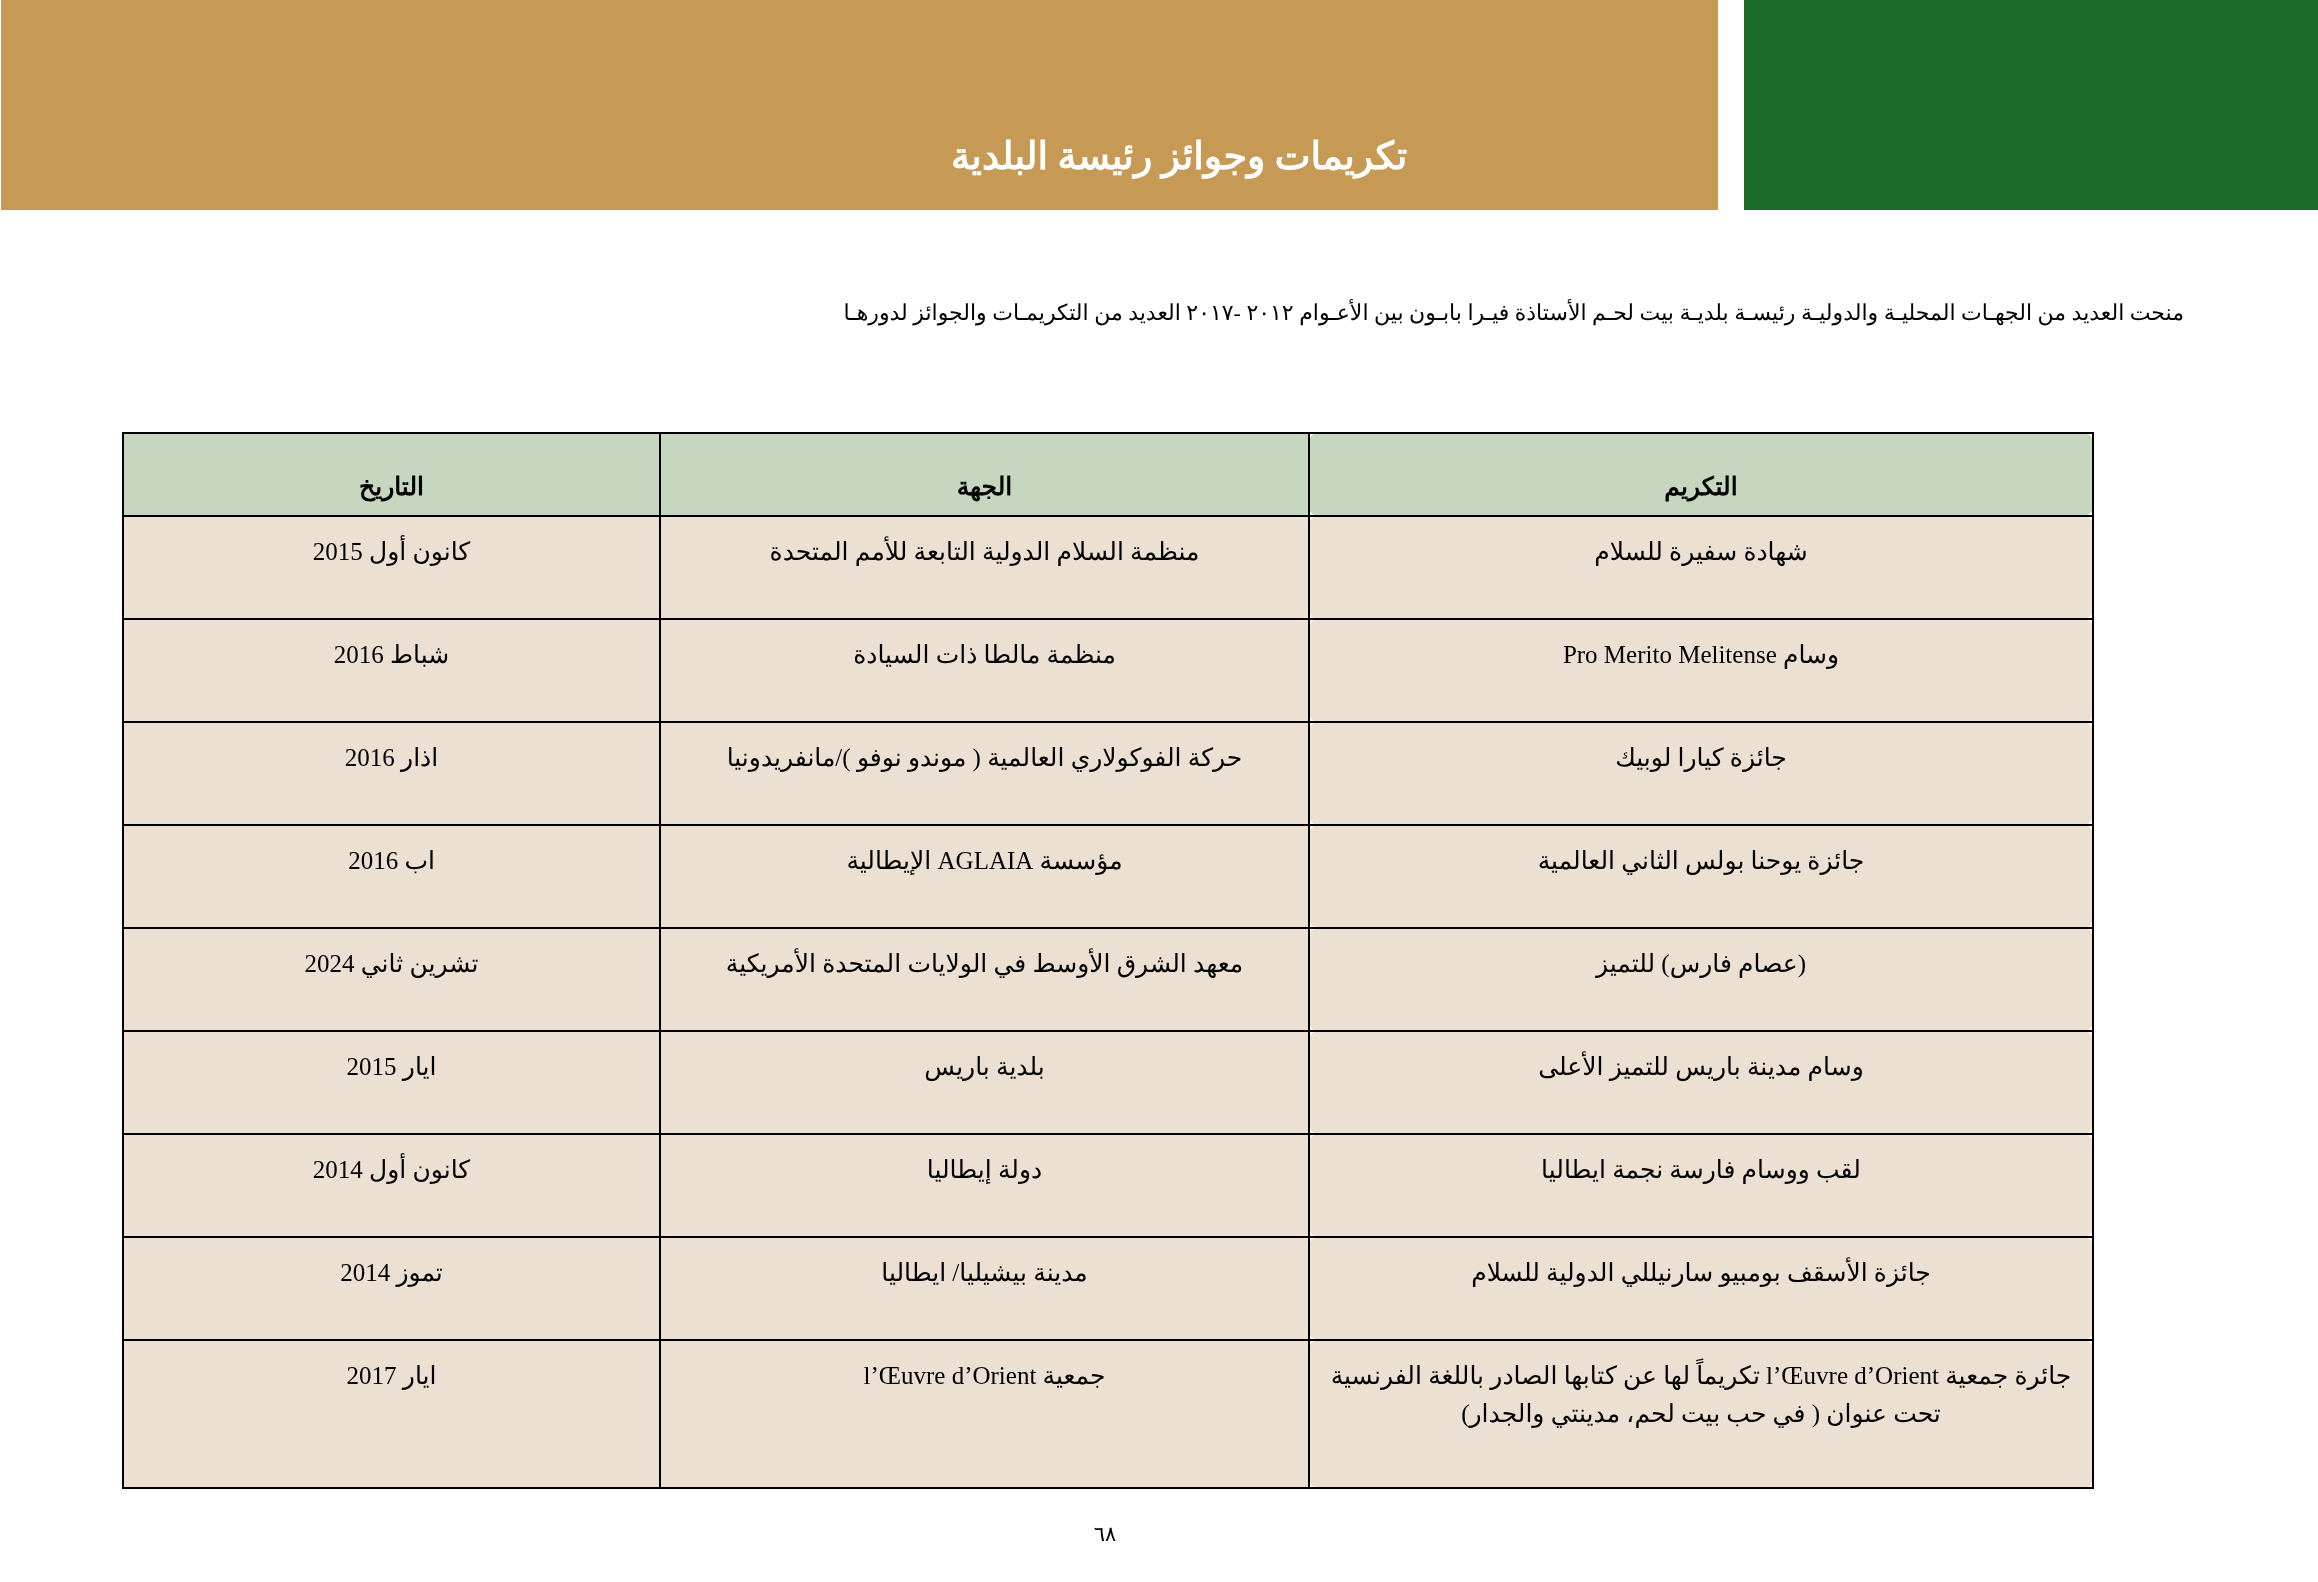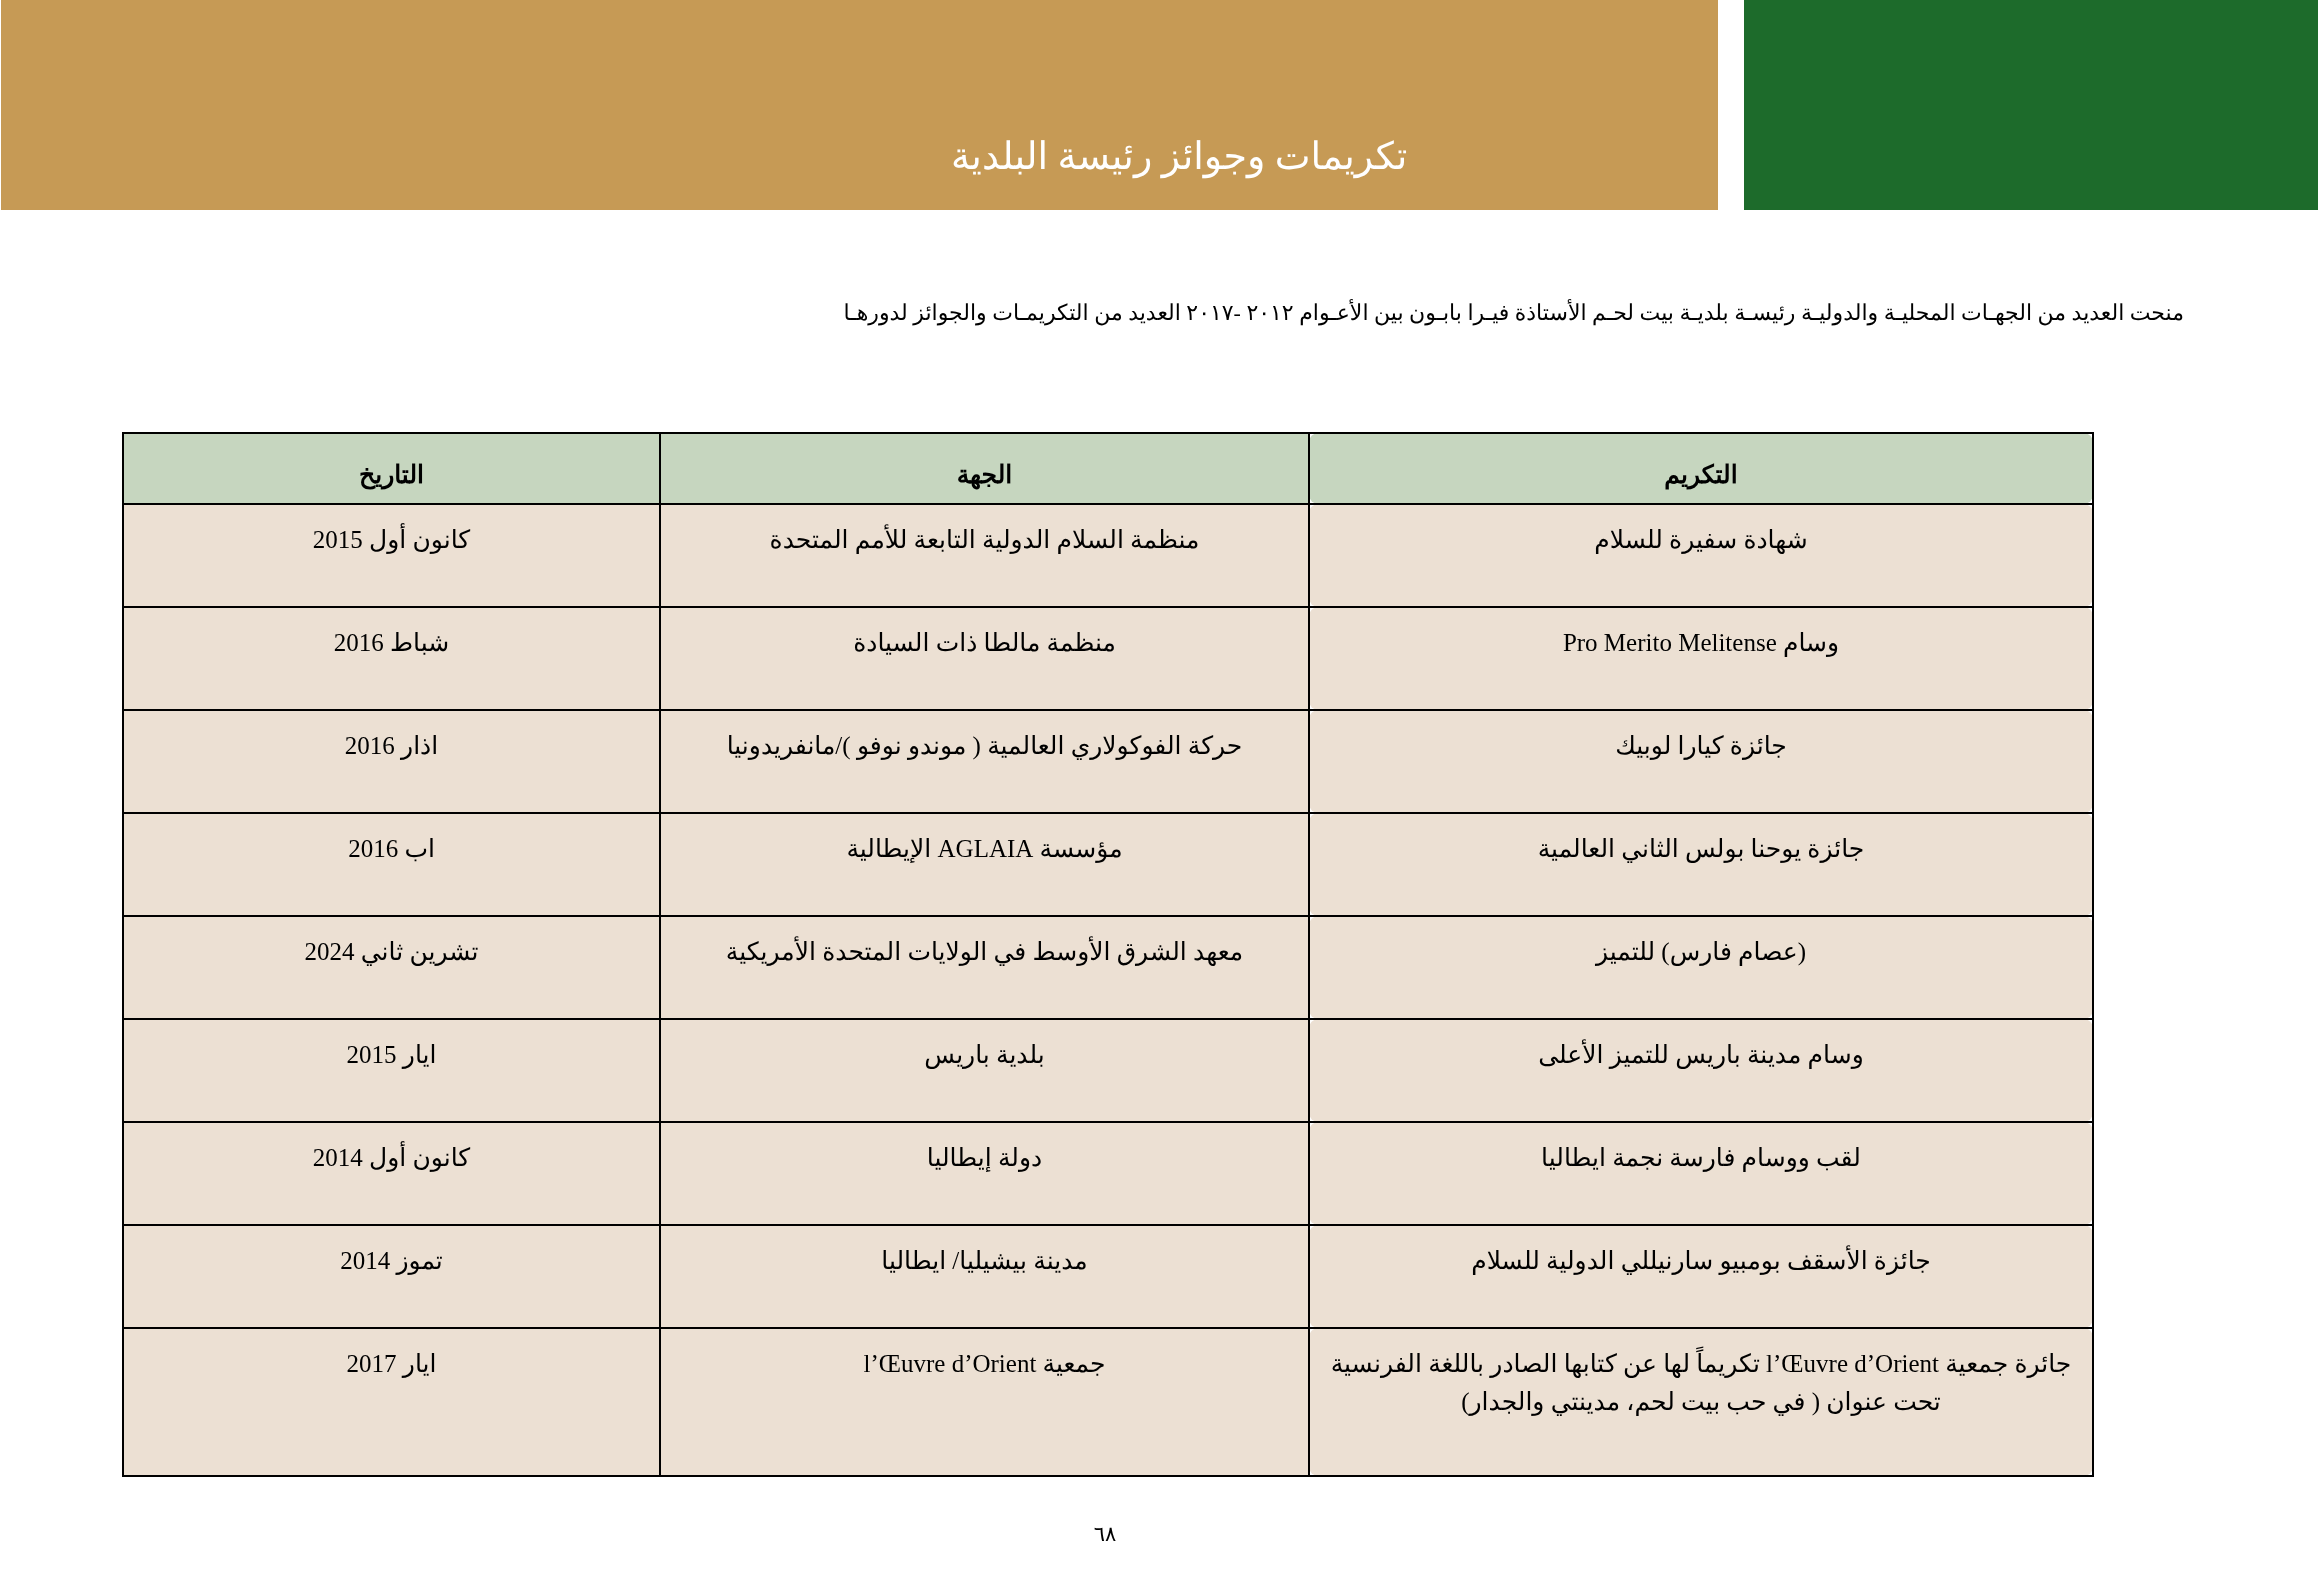--- a/index.html
+++ b/index.html
@@ -42,21 +42,21 @@
     background: #1d6b2b;
   }
   .banner-title {
     position: absolute;
     top: 137px;
     right: 509px;
     width: 859px;
     text-align: left;
     color: #ffffff;
     font-size: 38px;
-    font-weight: normal;
+    font-weight: bold;
     line-height: 1;
     letter-spacing: 0px;
     direction: rtl;
     white-space: nowrap;
   }
 
   
   .intro {
     position: absolute;
     top: 296px;
@@ -90,21 +90,21 @@
     vertical-align: top;
     text-align: center;
     font-size: 25px;
     line-height: 1.5;
     font-weight: normal;
   }
   .award-table thead th {
     background: #c6d6bf;
     font-weight: bold;
     height: 57px;
-    padding-top: 12px;
+    padding-top: 24px;
     vertical-align: middle;
   }
   .award-table tbody td {
     background: #ece0d3;
     height: 85px;
   }
   .award-table tbody tr.tall td {
     height: 130px;
   }
   .col-honor  { width: 753px; border-radius: 9px; }

